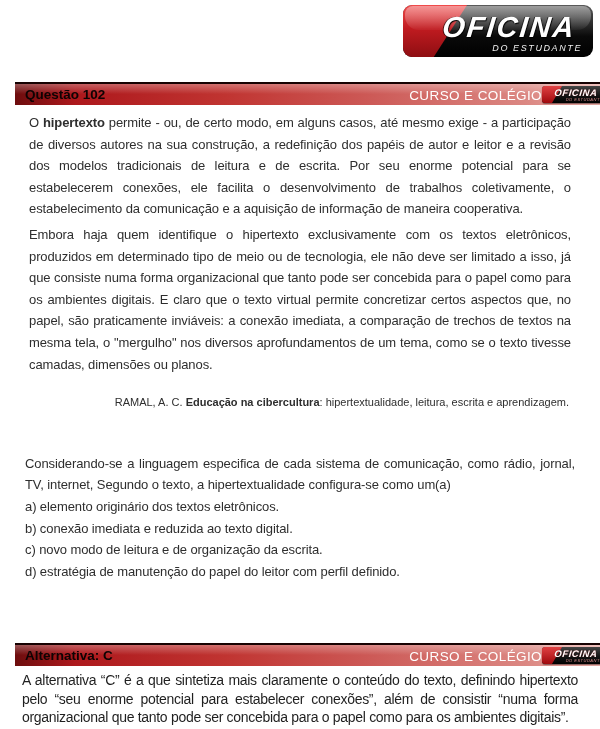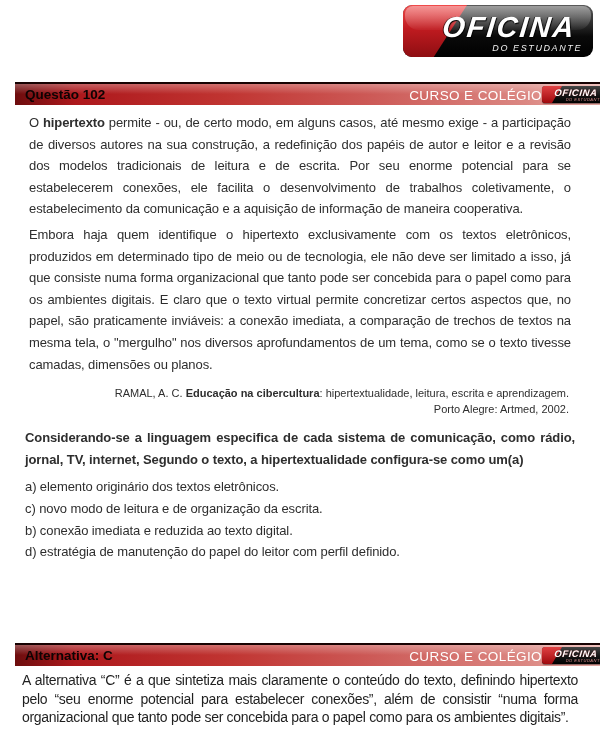--- a/index.html
+++ b/index.html
@@ -93,30 +93,30 @@
     position: absolute; top: 108px; left: 25px; width: 550px;
     color: #2e2e2e;
   }
   .passage p {
     margin: 4px;
     font-size: 13px; letter-spacing: -0.1px;
     line-height: 21.6px;
     text-align: justify;
   }
   .citation {
-    margin-top: 11px; padding-right: 6px;
+    margin-top: 20px; padding-right: 6px;
     text-align: right;
     font-size: 11px; line-height: 15.5px; color: #2e2e2e;
   }
   .stem {
-    margin-top: 10px;
+    margin-top: 42px;
     font-size: 13px; letter-spacing: -0.1px;
-    line-height: 21.6px; text-align: justify; font-weight: bold;
+    line-height: 21.6px; text-align: justify;
   }
-  .options { margin-top: 6px; }
+  .options { }
   .option {
     font-size: 13px; letter-spacing: -0.1px;
     line-height: 21.7px;
   }
 
   
   .explanation {
     position: absolute; top: 671px; left: 22px; width: 556px;
     font-size: 14px; letter-spacing: -0.3px;
     line-height: 18.6px; color: #1f1f1f;
@@ -148,29 +148,28 @@
   </div>
 
   <div class="content">
     <div class="passage">
       <p><span>O </span><b>hipertexto</b><span> permite - ou, de certo modo, em alguns casos, até mesmo exige - a participação de diversos autores na sua construção, a redefinição dos papéis de autor e leitor e a revisão dos modelos tradicionais de leitura e de escrita. Por seu enorme potencial para se estabelecerem conexões, ele facilita o desenvolvimento de trabalhos coletivamente, o estabelecimento da comunicação e a aquisição de informação de maneira cooperativa.</span></p>
       <p>Embora haja quem identifique o hipertexto exclusivamente com os textos eletrônicos, produzidos em determinado tipo de meio ou de tecnologia, ele não deve ser limitado a isso, já que consiste numa forma organizacional que tanto pode ser concebida para o papel como para os ambientes digitais. E claro que o texto virtual permite concretizar certos aspectos que, no papel, são praticamente inviáveis: a conexão imediata, a comparação de trechos de textos na mesma tela, o "mergulho" nos diversos aprofundamentos de um tema, como se o texto tivesse camadas, dimensões ou planos.</p>
     </div>
 
     <div class="citation">
       <div><span>RAMAL, A. C. </span><b>Educação na cibercultura</b><span>: hipertextualidade, leitura, escrita e aprendizagem.</span></div>
-      <div>Porto Alegre: Artmed, 2002.</div>
     </div>
 
     <div class="stem">Considerando-se a linguagem especifica de cada sistema de comunicação, como rádio, jornal, TV, internet, Segundo o texto, a hipertextualidade configura-se como um(a)</div>
 
     <div class="options">
       <div class="option">a) elemento originário dos textos eletrônicos.</div>
+      <div class="option">b) conexão imediata e reduzida ao texto digital.</div>
       <div class="option">c) novo modo de leitura e de organização da escrita.</div>
-      <div class="option">b) conexão imediata e reduzida ao texto digital.</div>
       <div class="option">d) estratégia de manutenção do papel do leitor com perfil definido.</div>
     </div>
   </div>
 
   <div class="banner banner-answer">
     <span class="banner-label">Alternativa: C</span>
     <span class="banner-right">
       <span class="banner-right-text">CURSO E COLÉGIO</span>
       <span class="mini-logo">
         <span class="mini-red"></span>

